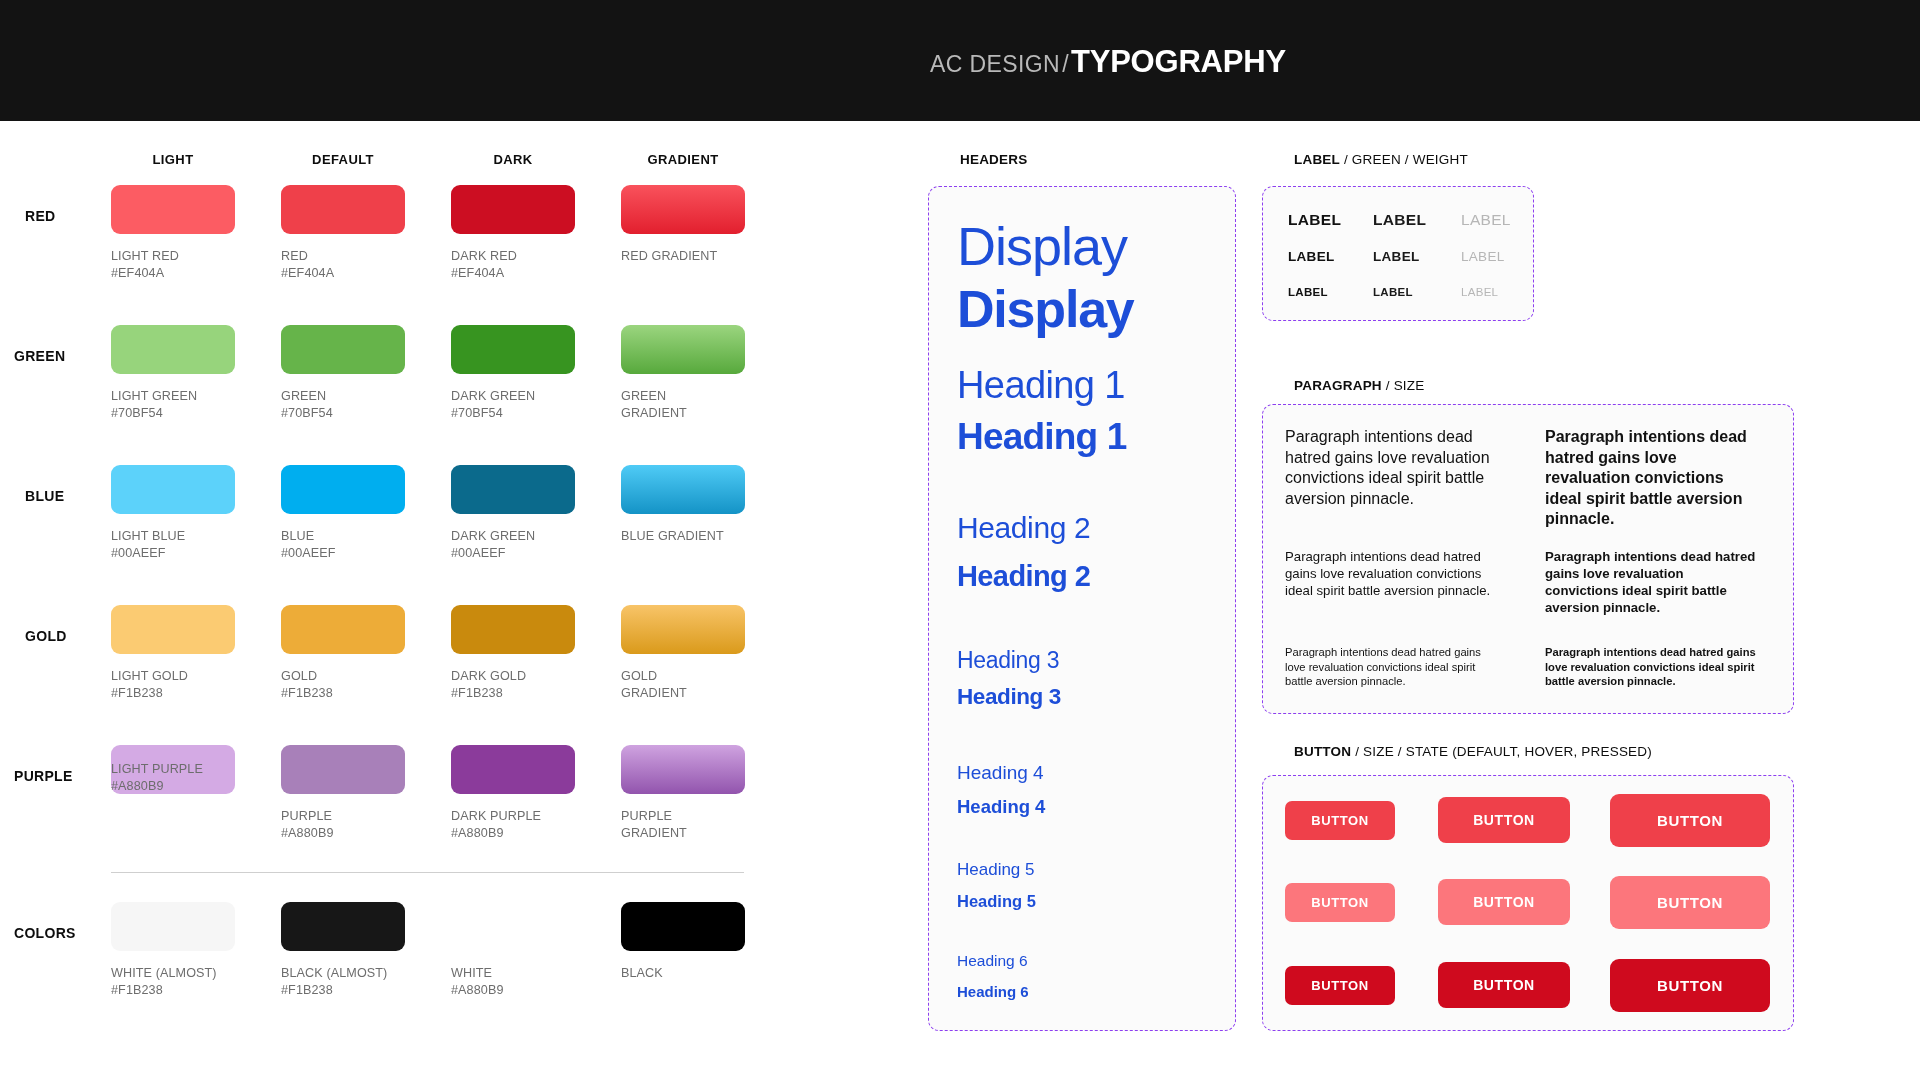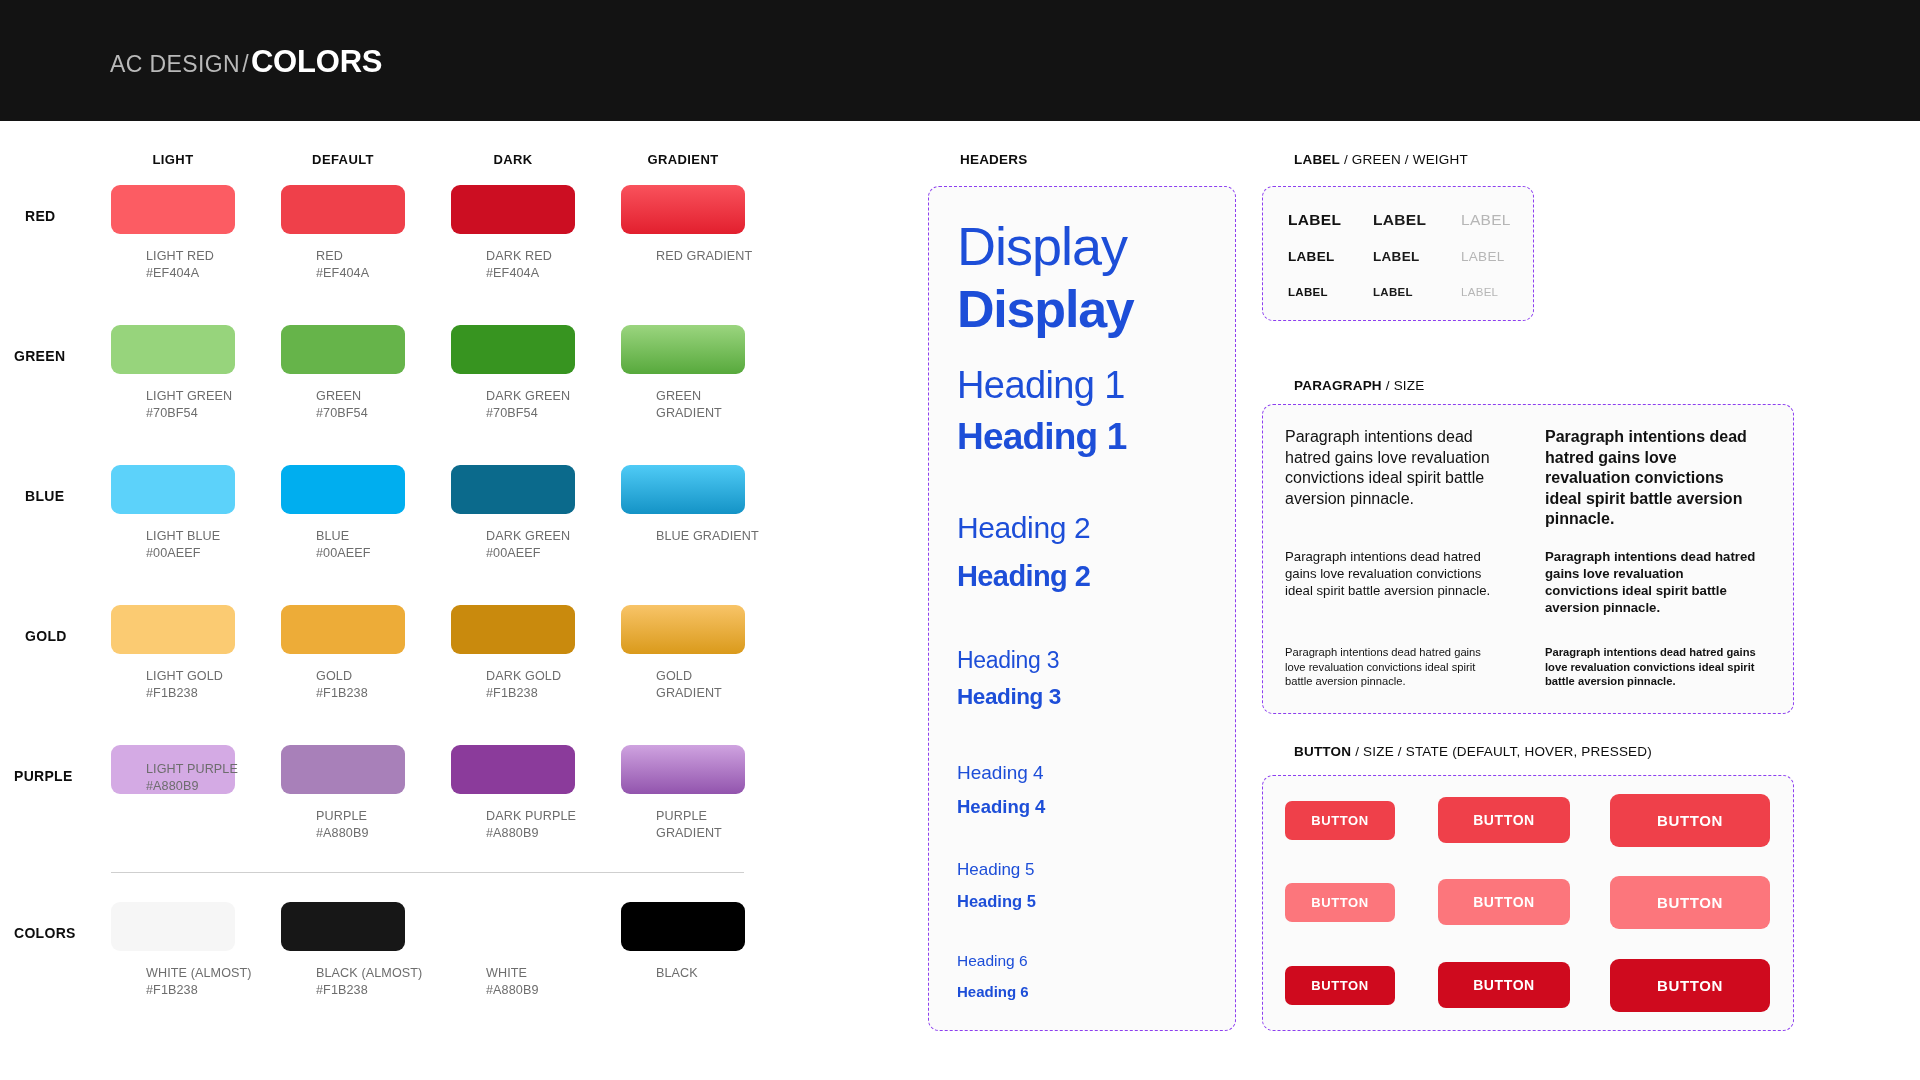--- a/index.html
+++ b/index.html
@@ -49,21 +49,20 @@
     font-size: 14px; font-weight: 700; color: #0d0d0d;
     letter-spacing: .3px; text-align: left;
   }
   .swatch {
     position: absolute; width: 124px; height: 49px; border-radius: 9px;
   }
   .swname {
     position: absolute; width: 150px; white-space: pre-line;
     font-size: 12.6px; line-height: 16.5px; color: #6d6d6d;
     letter-spacing: .1px;
-    margin-left: 35px;
   }
   .divider {
     position: absolute; left: 111px; top: 872px; width: 633px; height: 1px;
     background: #cfcfcf;
   }
 
   
   .dashbox {
     position: absolute;
     border: 1.6px dashed #8d3ff0;
@@ -132,22 +131,22 @@
   .btn.row1 { }
   .btn.row2 { }
   .btn.row3 { }
 </style>
 </head>
 <body>
 
 <div id="root">
 
   <div class="topbar" style="background: rgb(19, 19, 19);">
-    <div class="brandline left" style="color: rgb(185, 185, 185);">
-      <span>AC DESIGN</span><span class="sep">/</span><span class="strong" style="color: rgb(255, 255, 255);">COLORS</span>
+    <div class="brandline right" style="color: rgb(185, 185, 185);">
+      <span>AC DESIGN</span><span class="sep">/</span><span class="strong" style="color: rgb(255, 255, 255);">TYPOGRAPHY</span>
     </div>
   </div>
 
   <div>
 
     <div class="colhead" style="left:111px;top:152px">LIGHT</div>
     <div class="colhead" style="left:281px;top:152px">DEFAULT</div>
     <div class="colhead" style="left:451px;top:152px">DARK</div>
     <div class="colhead" style="left:621px;top:152px">GRADIENT</div>
 

